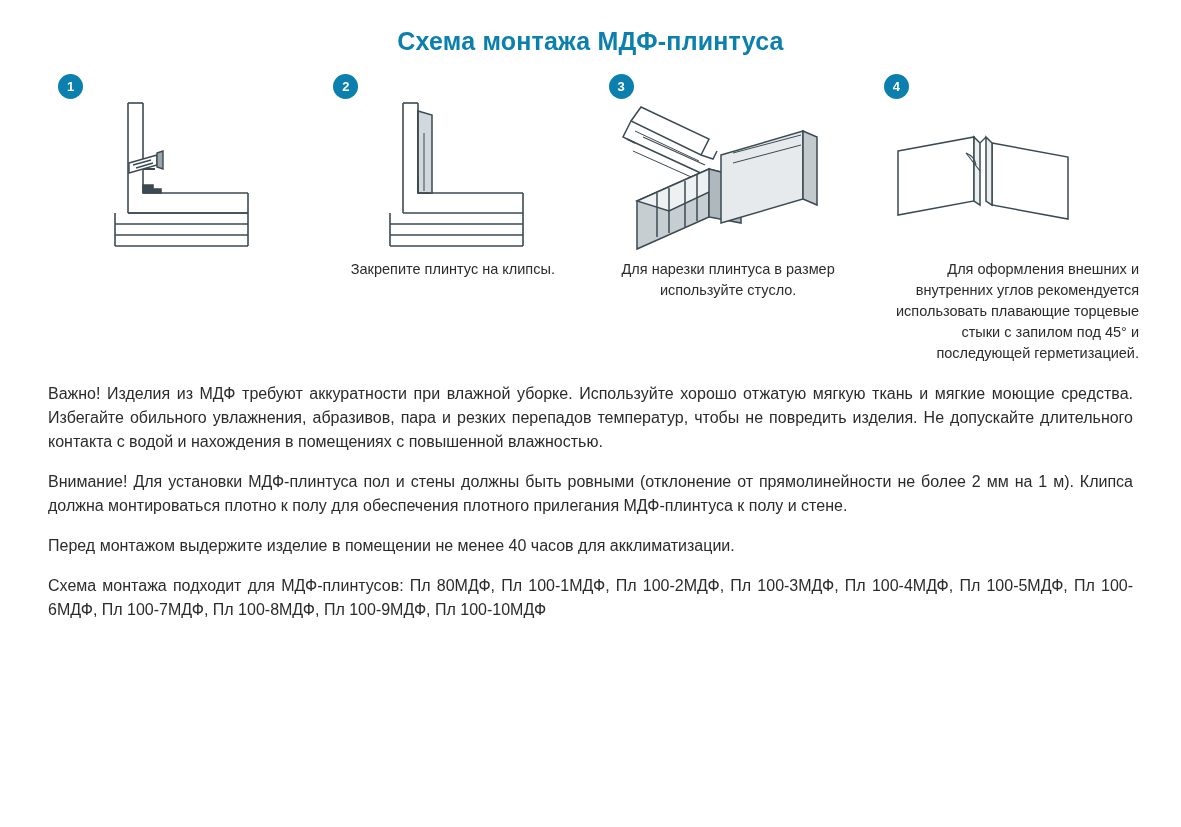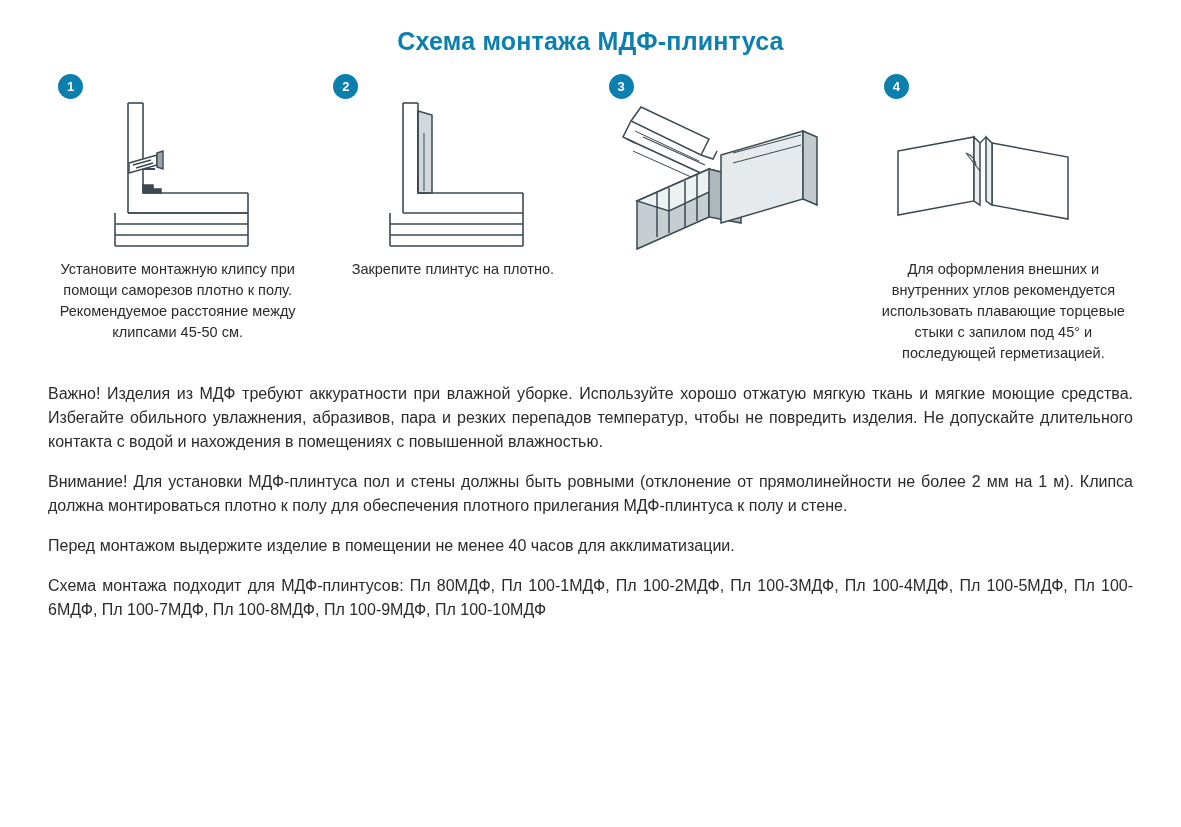--- a/index.html
+++ b/index.html
@@ -64,21 +64,21 @@
   }
   .step-caption {
     font-size: 14.5px;
     line-height: 1.45;
     text-align: center;
     color: #2b2b2b;
     padding: 0 10px;
     margin-top: 6px;
   }
   .step:nth-child(1) .step-caption { padding: 0 4px; }
-  .step:nth-child(4) .step-caption { padding: 0 2px; }
+  .step:nth-child(4) .step-caption { padding: 0 2px; text-align: right; }
 
   
   .body-text {
     margin: 18px 48px 0 48px;
   }
   .para {
     font-size: 16px;
     line-height: 1.5;
     color: #2b2b2b;
     margin-bottom: 14px;
@@ -124,21 +124,20 @@
           </g>
 
           <g fill="none" stroke="#3b4a52" stroke-width="1.4">
             <path d="M56 70 L84 62 L84 72 L56 80 Z" fill="#ffffff"></path>
             <line x1="60" y1="72" x2="78" y2="67"></line>
             <line x1="63" y1="75" x2="80" y2="70"></line>
             <path d="M84 60 L90 58 L90 76 L84 74 Z" fill="#9aa6ac" stroke="#3b4a52"></path>
           </g>
         </svg>
       </div>
-      <div class="step-caption">Установите монтажную клипсу при помощи саморезов плотно к полу. Рекомендуемое расстояние между клипсами 45-50 см.</div>
     </div>
 
     <div class="step">
       <div class="step-badge">2</div>
       <div class="step-art">
         <svg width="210" height="160" viewBox="0 0 210 160">
           <g fill="none" stroke="#3b4a52" stroke-width="1.6">
             <line x1="55" y1="10" x2="55" y2="120"></line>
             <line x1="70" y1="10" x2="70" y2="100"></line>
             <line x1="55" y1="10" x2="70" y2="10"></line>
@@ -155,21 +154,21 @@
           <g stroke="#3b4a52" stroke-width="1.5">
             <path d="M70 18 L84 22 L84 100 L70 100 Z" fill="#d2d9dc"></path>
             <path d="M70 18 L70 100" fill="none"></path>
             <path d="M76 40 L76 98" fill="none" stroke-width="1"></path>
           </g>
           <g fill="none" stroke="#3b4a52" stroke-width="1.4">
             <path d="M70 84 L70 100 L82 100"></path>
           </g>
         </svg>
       </div>
-      <div class="step-caption">Закрепите плинтус на плотно.</div>
+      <div class="step-caption">Закрепите плинтус на клипсы.</div>
     </div>
 
     <div class="step">
       <div class="step-badge">3</div>
       <div class="step-art">
         <svg width="230" height="160" viewBox="0 0 230 160">
 
           <g fill="none" stroke="#3b4a52" stroke-width="1.5">
             <path d="M18 28 L28 14 L96 46 L88 62 Z" fill="#ffffff"></path>
             <path d="M30 44 L92 72" stroke-width="1.2"></path>
@@ -191,20 +190,21 @@
           </g>
 
           <g stroke="#3b4a52" stroke-width="1.5">
             <path d="M108 62 L190 38 L190 106 L108 130 Z" fill="#e6eaec"></path>
             <path d="M190 38 L204 44 L204 112 L190 106 Z" fill="#c2cacd"></path>
             <path d="M120 60 L188 42" fill="none" stroke-width="1"></path>
             <path d="M120 70 L188 52" fill="none" stroke-width="1"></path>
           </g>
         </svg>
       </div>
+      <div class="step-caption">Для нарезки плинтуса в размер используйте стусло.</div>
     </div>
 
     <div class="step">
       <div class="step-badge">4</div>
       <div class="step-art">
         <svg width="230" height="160" viewBox="0 0 230 160">
           <g fill="none" stroke="#3b4a52" stroke-width="1.5">
 
             <path d="M10 58 L86 44 L86 108 L10 122 Z" fill="#ffffff"></path>
             <path d="M86 44 L92 50 L92 112 L86 108 Z" fill="#eceff0"></path>

